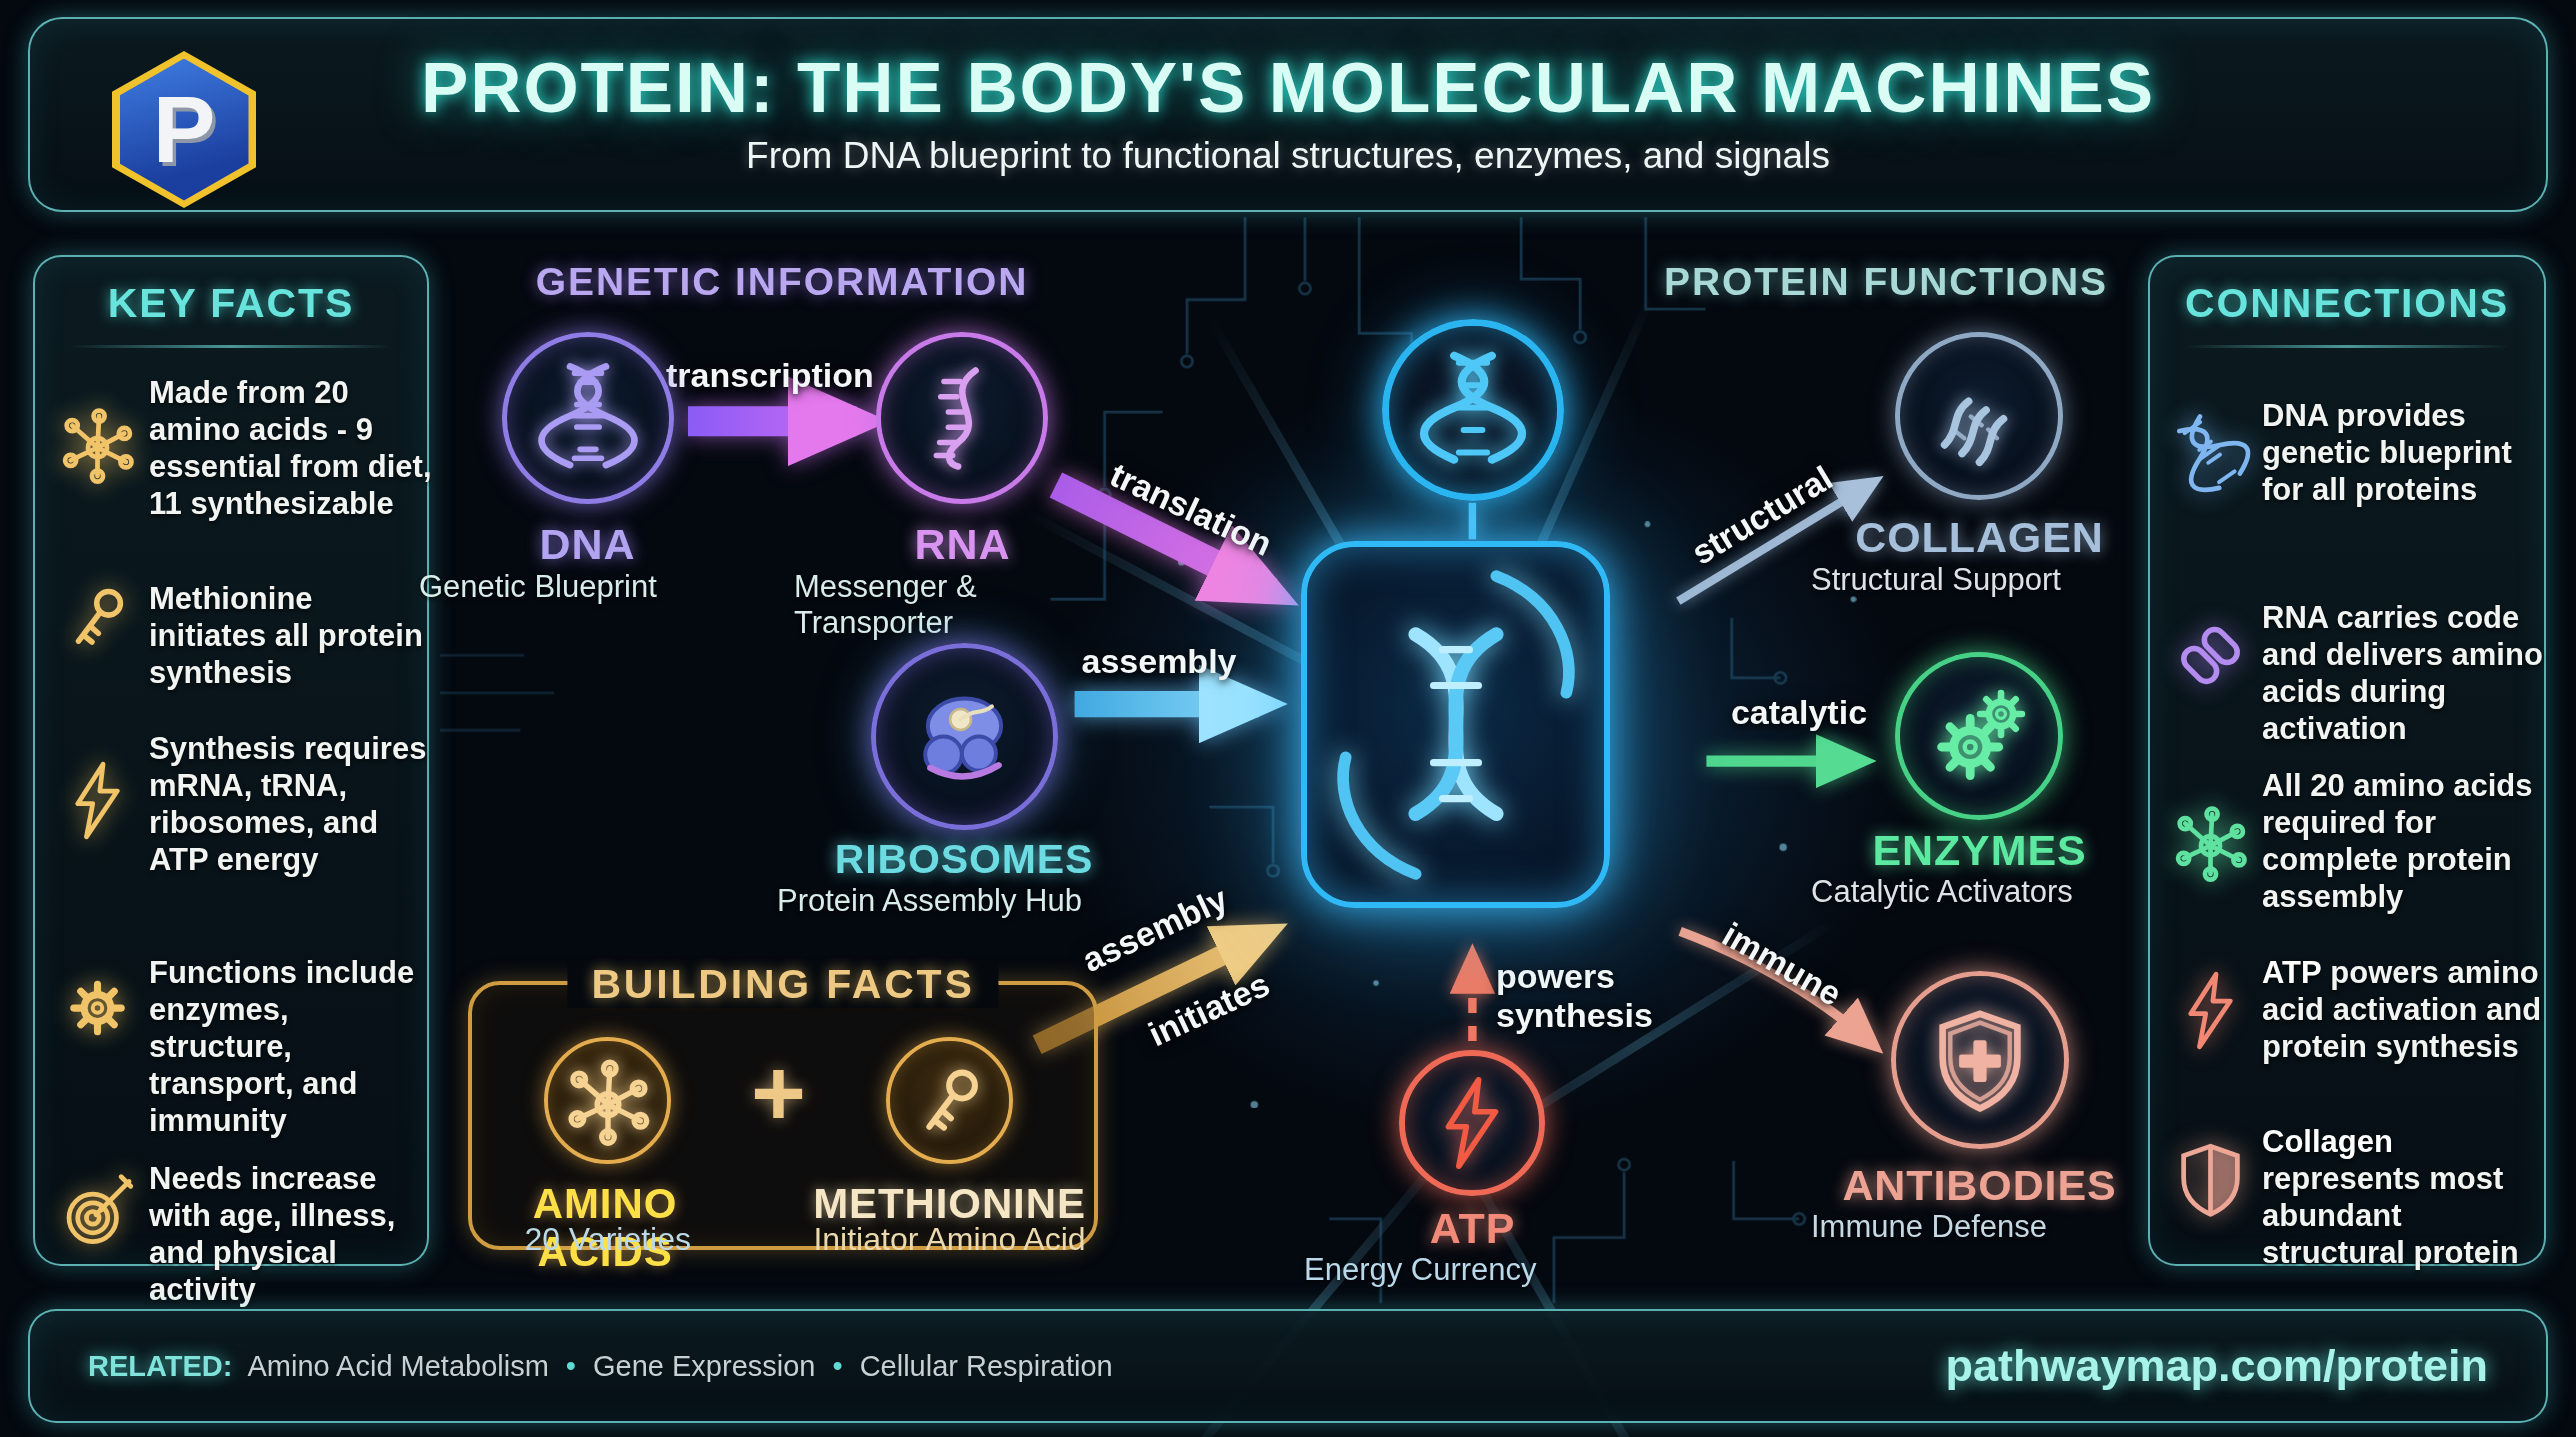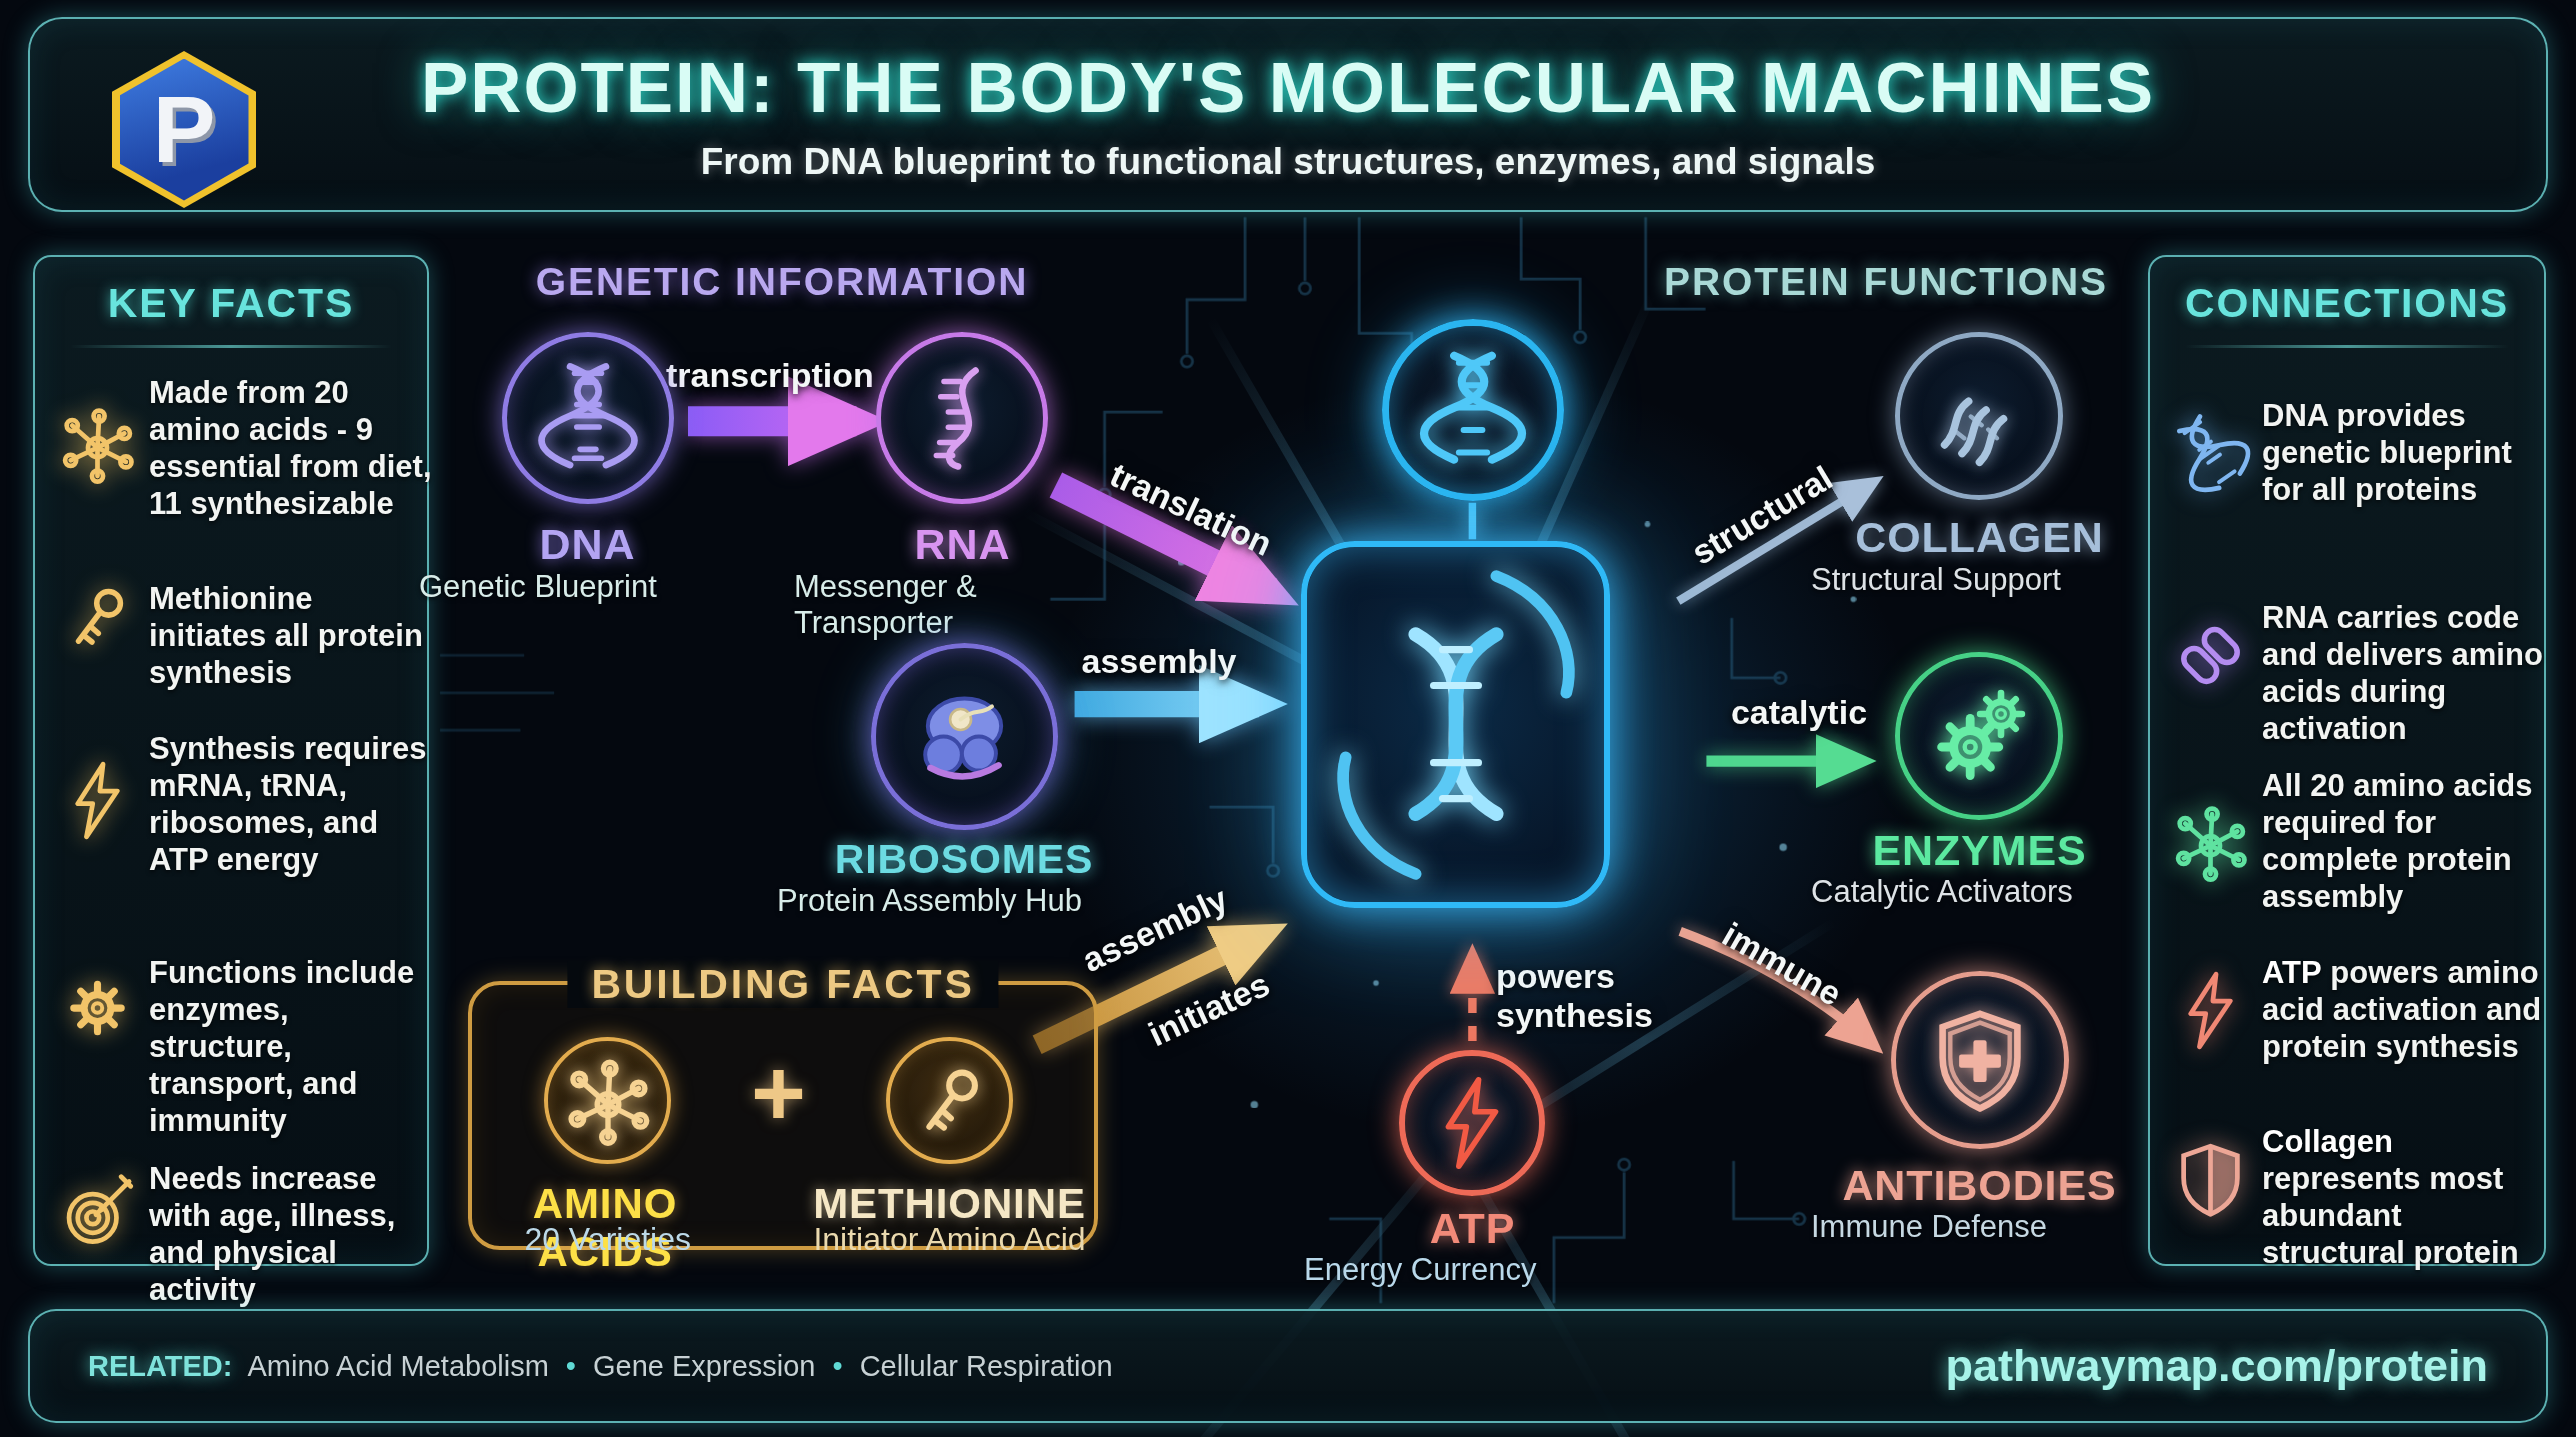--- a/index.html
+++ b/index.html
@@ -9,27 +9,27 @@
 
   
   .bg-glow{position:absolute;left:917px;top:262px;width:1123px;height:983px;pointer-events:none;
     background:radial-gradient(closest-side,rgba(45,165,255,.28),rgba(45,165,255,.07) 55%,transparent 78%);}
   .ray{position:absolute;left:1449px;top:253px;width:9.4px;height:487px;pointer-events:none;
     background:linear-gradient(to top,rgba(120,215,255,0),rgba(120,215,255,.22),rgba(120,215,255,0));
     transform-origin:50% 100%;}
   svg.layer{position:absolute;left:0;top:0;pointer-events:none;}
 
   
-  .frame{position:absolute;border:2.8px solid rgba(112,216,216,.8);border-radius:18px;
+  .frame{position:absolute;border:2.8px solid rgba(112,216,216,.8);border-radius:28px;
     background:linear-gradient(180deg,rgba(12,28,34,.94),rgba(6,15,21,.96));
     box-shadow:0 0 24px rgba(70,200,210,.35), inset 0 0 32px rgba(40,130,150,.16);}
   .hdr{left:28px;top:17px;width:2520px;height:195px;border-radius:34px;text-align:center;}
   .hdr-title{margin-top:28px;font-size:71px;font-weight:bold;letter-spacing:1.9px;color:#d9fcf5;
     text-shadow:0 0 15px #2fe2d2,0 0 45px rgba(47,226,210,.55);}
-  .hdr-sub{margin-top:13px;font-size:37px;font-weight:bold;color:#eef7f6;
+  .hdr-sub{margin-top:7px;font-size:37px;font-weight:normal;color:#eef7f6;
     text-shadow:0 0 11.2px rgba(255,255,255,.35);}
   .logo{position:absolute;left:82px;top:32px;width:144px;height:157px;
     clip-path:polygon(50% 0,100% 26%,100% 74%,50% 100%,0 74%,0 26%);background:#f0c22c;
     filter:drop-shadow(0 0 9.4px rgba(240,194,44,.5));}
   .logo-in{position:absolute;left:7.5px;top:7.5px;right:7.5px;bottom:7.5px;
     clip-path:polygon(50% 0,100% 26%,100% 74%,50% 100%,0 74%,0 26%);
     background:linear-gradient(165deg,#3f7de2,#1b3f9f 75%);display:flex;align-items:center;justify-content:center;}
   .logo-p{font-size:94px;font-weight:bold;color:#f2f4f8;text-shadow:3.7px 3.7px 0 #8e97a8;}
 
   .panel-title{position:absolute;left:0;width:100%;top:22.5px;text-align:center;font-size:41px;font-weight:bold;

